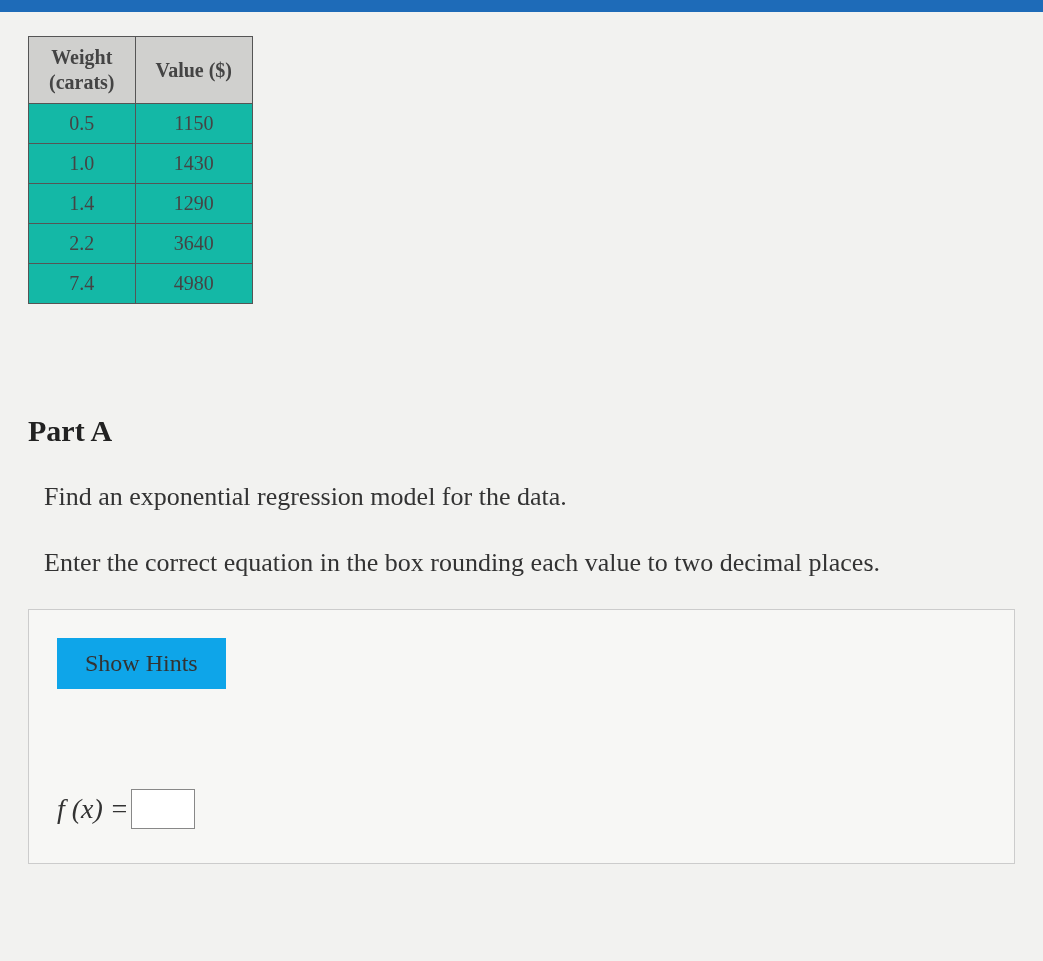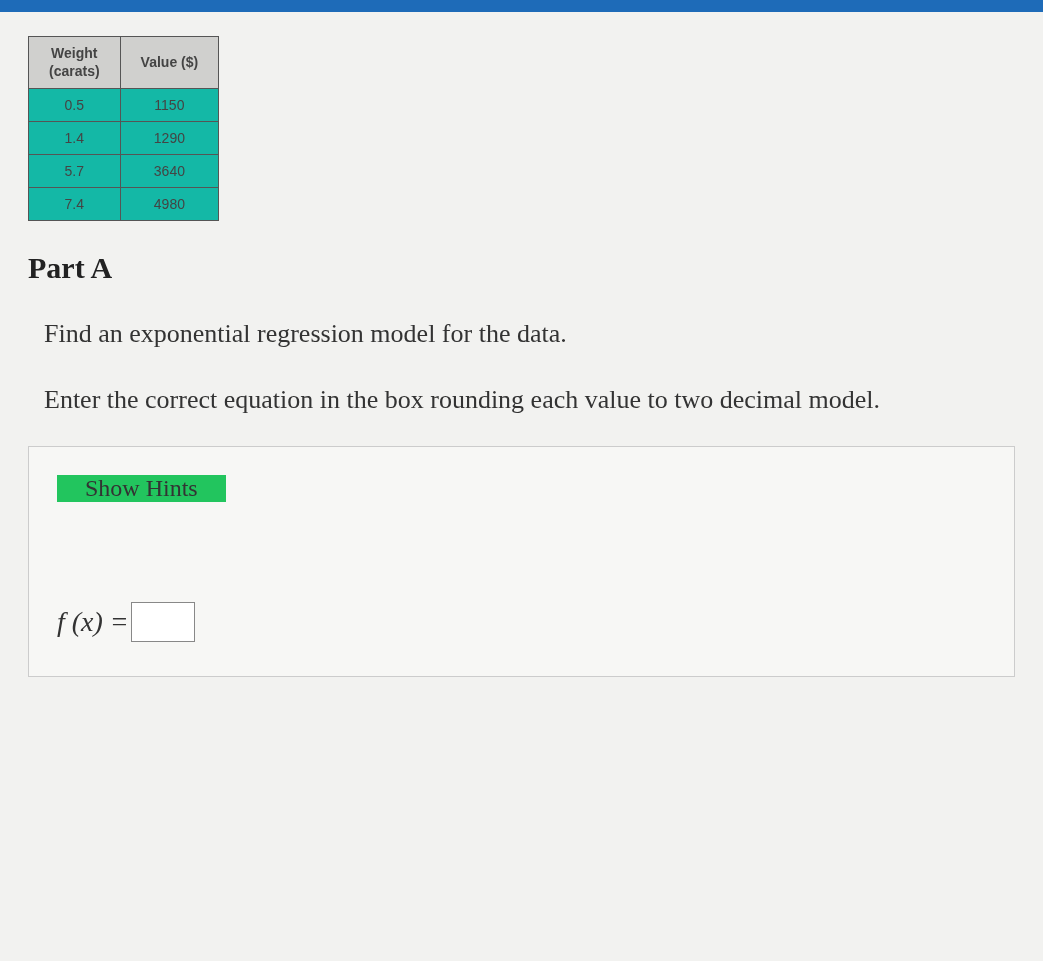--- a/index.html
+++ b/index.html
@@ -13,62 +13,62 @@
   }
   .topbar {
     height: 12px;
     background: #1e6bb8;
   }
   .content {
     padding: 24px 28px 40px 28px;
   }
   table.data {
     border-collapse: collapse;
-    font-family: Liberation Sans, sans-serif;
-    font-size: 14px;
+    font-family: Liberation Serif, serif;
+    font-size: 20px;
     color: #444;
   }
   table.data th, table.data td {
     border: 1px solid #555;
     padding: 8px 20px;
     text-align: center;
     background: #14b8a6;
   }
   table.data th {
     background: #d0d0ce;
     font-weight: bold;
     line-height: 1.25;
   }
   .part-label {
     font-family: Georgia, serif;
     font-weight: bold;
     font-size: 30px;
     color: #222;
-    margin-top: 30px;
+    margin-top: 110px;
     margin-bottom: 30px;
   }
   .instr {
     font-size: 26px;
     color: #333;
     margin: 20px 0 28px 16px;
     line-height: 1.45;
   }
   .answer-panel {
     border: 1px solid #ccc;
     background: #f7f7f5;
     padding: 28px 28px 34px 28px;
     margin-top: 18px;
   }
   .hint-btn {
     display: inline-block;
-    background: #22c55e;
+    background: #0ea5e9;
     color: #333;
     font-size: 24px;
     font-family: Georgia, serif;
-    padding: 0 28px;
+    padding: 12px 28px;
     border: none;
     cursor: pointer;
   }
   .equation-row {
     margin-top: 100px;
     font-size: 28px;
     font-family: 'Times New Roman', serif;
     font-style: italic;
     color: #333;
     display: flex;
@@ -99,38 +99,42 @@
         </th>
         <th>Value ($)</th>
       </tr>
     </thead>
     <tbody>
       <tr>
         <td>0.5</td>
         <td>1150</td>
       </tr>
       <tr>
+        <td>1.0</td>
+        <td>1430</td>
+      </tr>
+      <tr>
         <td>1.4</td>
         <td>1290</td>
       </tr>
       <tr>
-        <td>5.7</td>
+        <td>2.2</td>
         <td>3640</td>
       </tr>
       <tr>
         <td>7.4</td>
         <td>4980</td>
       </tr>
     </tbody>
   </table>
 
   <div class="part-label">Part A</div>
 
   <div class="instr">Find an exponential regression model for the data.</div>
-  <div class="instr">Enter the correct equation in the box rounding each value to two decimal model.</div>
+  <div class="instr">Enter the correct equation in the box rounding each value to two decimal places.</div>
 
   <div class="answer-panel">
     <button class="hint-btn">Show Hints</button>
 
     <div class="equation-row">
       <span class="eq-label">f (x) =</span>
       <input class="eq-input" type="text" value="" style="">
     </div>
   </div>
 

